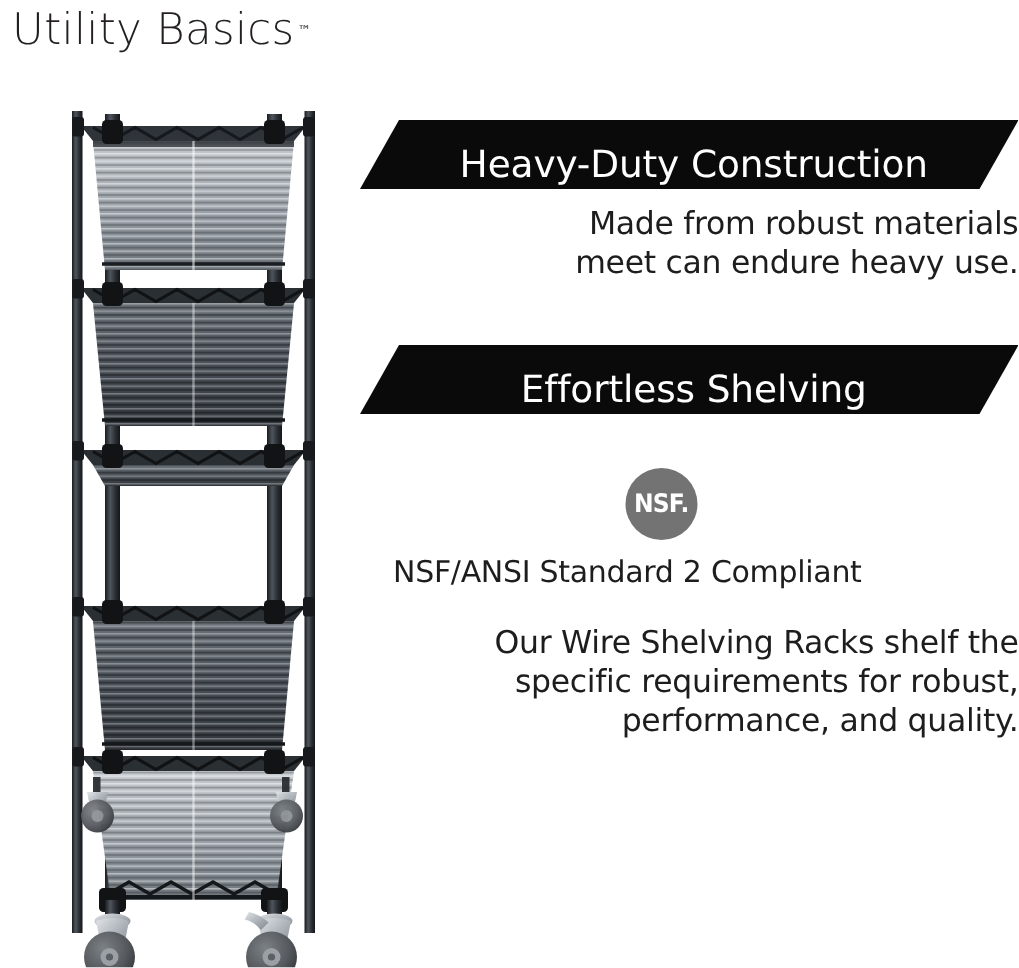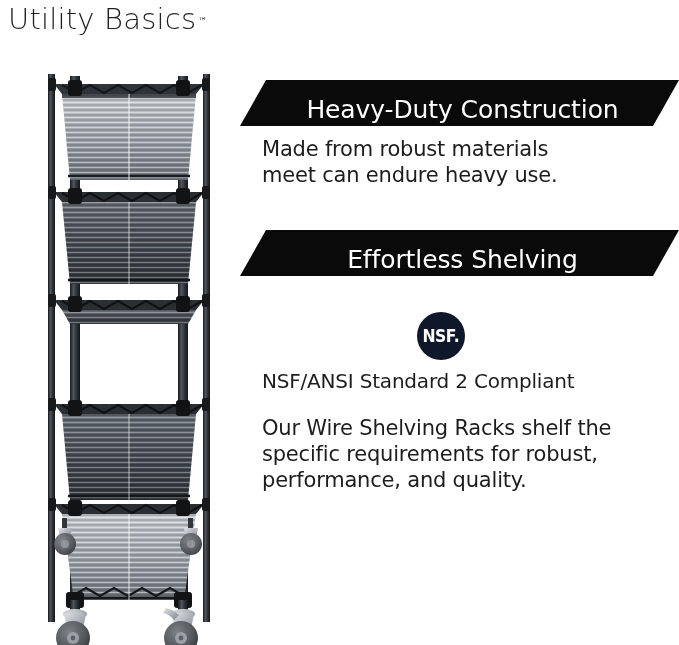--- a/index.html
+++ b/index.html
@@ -95,34 +95,34 @@
   
   .feature-body {
     font-family: "DejaVu Sans", sans-serif;
     font-size: 21px;
     font-weight: 400;
     line-height: 1.24;
     color: #1d1d1d;
     margin: 0 0 0 22px;
     letter-spacing: -0.2px;
   }
-  .feature-body .body-line { display: block; white-space: nowrap; }
+  .feature-body .body-line { display: block; white-space: nowrap; text-align: right; }
 
   .block-spacer-1 { height: 42px; }
   .block-spacer-2 { height: 26px; }
 
   
   #nsf-block {
     margin-left: 22px;
   }
   #nsf-badge {
     width: 48px;
     height: 48px;
     border-radius: 50%;
-    background: #0f172a;
+    background: #737373;
     display: flex;
     align-items: center;
     justify-content: center;
     margin-left: 155px;
     margin-bottom: 9px;
   }
   #nsf-badge .nsf-mark {
     color: #ffffff;
     font-family: "DejaVu Sans", sans-serif;
     font-size: 17px;

